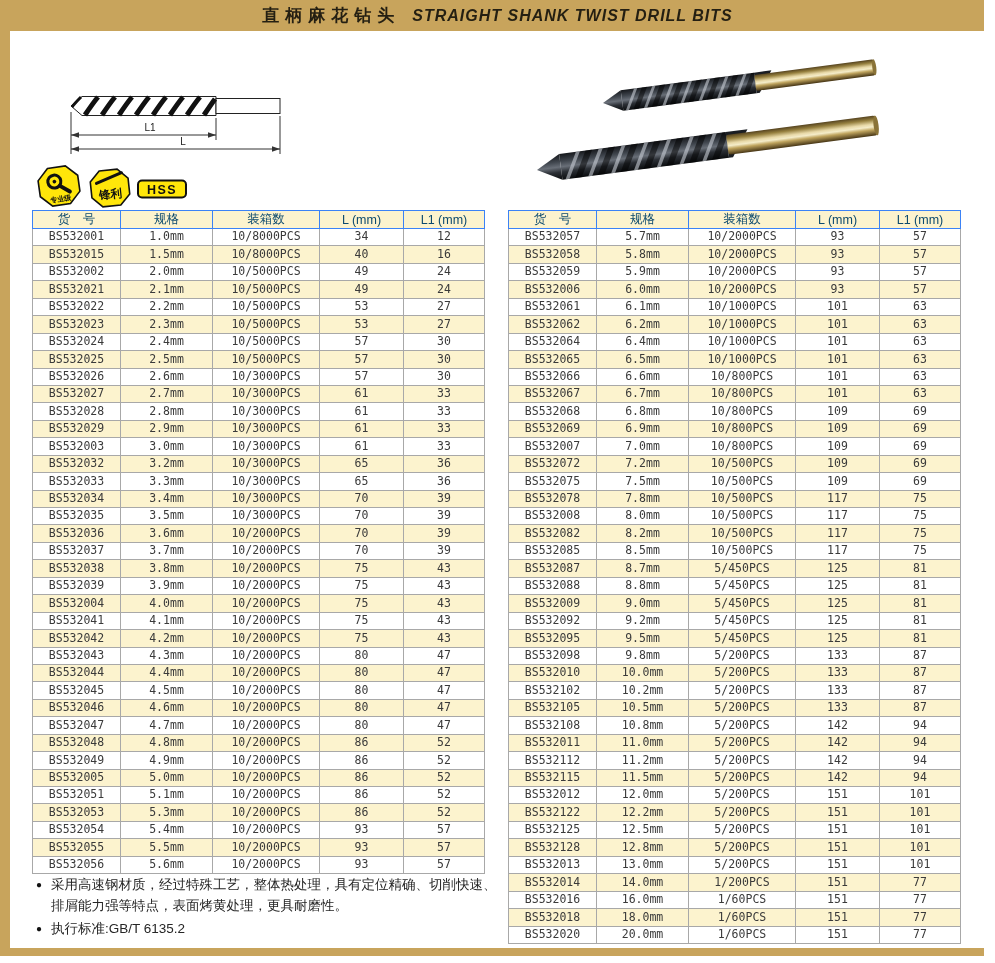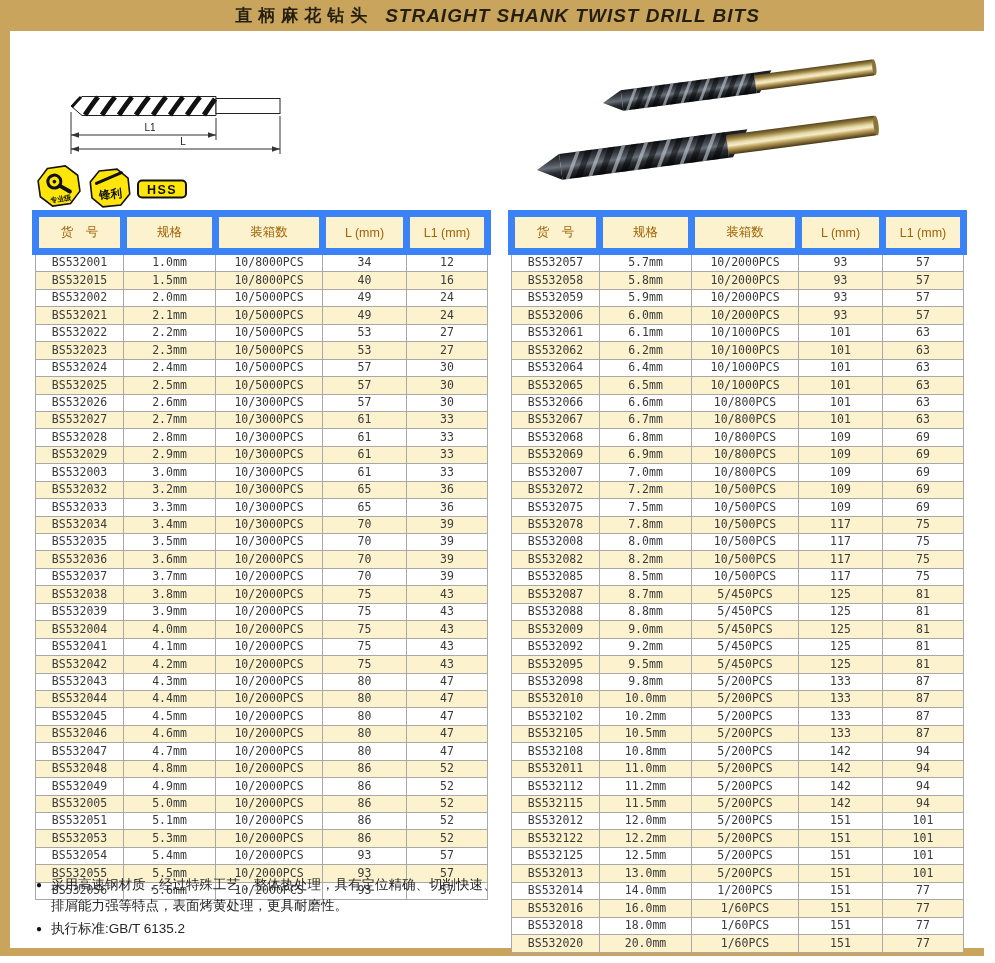--- a/index.html
+++ b/index.html
@@ -8,21 +8,21 @@
     font-family:"Liberation Sans","DejaVu Sans",sans-serif;
     text-decoration:underline;
   }
   
   .top-bar{
     position:absolute;left:0;top:0;width:995px;height:31px;
     background:var(--gold,#c8a45c);
     display:flex;align-items:center;justify-content:center;gap:12px;
   }
   .title-zh{font-weight:bold;font-size:17px;letter-spacing:6px;color:var(--ink,#241f12);}
-  .title-en{font-style:italic;font-weight:bold;font-size:19px;letter-spacing:1px;color:var(--ink,#241f12);}
+  .title-en{font-style:italic;font-weight:bold;font-size:16px;letter-spacing:1px;color:var(--ink,#241f12);}
   .edge{position:absolute;background:var(--gold,#c8a45c);}
   .edge-left{left:0;top:31px;width:10px;height:925px;}
   .edge-right{left:989px;top:31px;width:6px;height:925px;}
   .edge-bottom{left:0;top:948px;width:995px;height:8px;}
 
   
   .tech-drawing{position:absolute;left:55px;top:72px;}
   .drill-photo{position:absolute;left:515px;top:48px;}
   .badge{position:absolute;}
   .badge-pro{left:37px;top:165px;}
@@ -34,25 +34,25 @@
   .data-table{
     position:absolute;top:210px;width:452px;
     border-collapse:collapse;table-layout:fixed;
     font-family:"DejaVu Sans Mono","Liberation Mono",monospace;
     font-size:11.5px;color:#3a3a3a;
     border:1px solid #5f5f5f;
   }
   .table-left{left:32px;}
   .table-right{left:508px;}
   .data-table th{
-    height:15px;padding:7px;
+    height:15px;padding:0;
     font-family:"Liberation Sans","DejaVu Sans",sans-serif;
-    font-size:12.5px;font-weight:normal;color:#a16207;
+    font-size:12.5px;font-weight:normal;color:#0c4a6e;
     background:var(--cream,#fcf3ce);
-    border:7px solid #3b82f6;text-align:center;
+    border:1px solid #3b82f6;text-align:center;
   }
   .data-table td{
     height:16.45px;padding:0;line-height:1;
     text-align:center;border:1px solid #a8a8a8;background:#fff;
   }
   .data-table tbody tr:nth-child(even) td{background:var(--cream,#fcf3ce);}
 
   
   .notes{position:absolute;left:36px;top:874px;width:462px;color:#252525;font-size:13.5px;line-height:21px;}
   .note-row{display:flex;gap:9px;margin-bottom:2px;}
@@ -713,20 +713,27 @@
           <td>101</td>
         </tr>
         <tr>
           <td>BS532125</td>
           <td>12.5mm</td>
           <td>5/200PCS</td>
           <td>151</td>
           <td>101</td>
         </tr>
         <tr>
+          <td>BS532128</td>
+          <td>12.8mm</td>
+          <td>5/200PCS</td>
+          <td>151</td>
+          <td>101</td>
+        </tr>
+        <tr>
           <td>BS532013</td>
           <td>13.0mm</td>
           <td>5/200PCS</td>
           <td>151</td>
           <td>101</td>
         </tr>
         <tr>
           <td>BS532014</td>
           <td>14.0mm</td>
           <td>1/200PCS</td>

